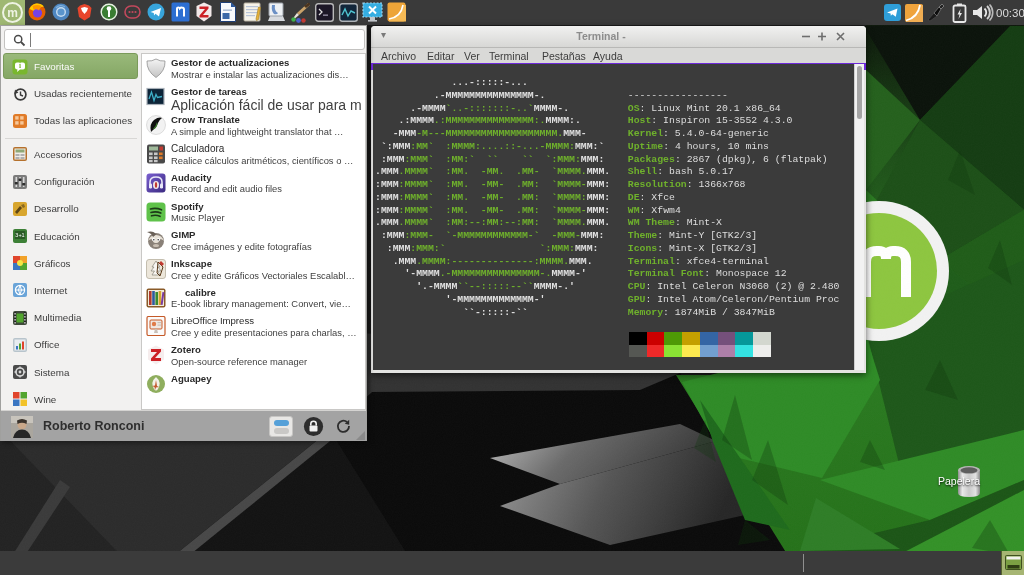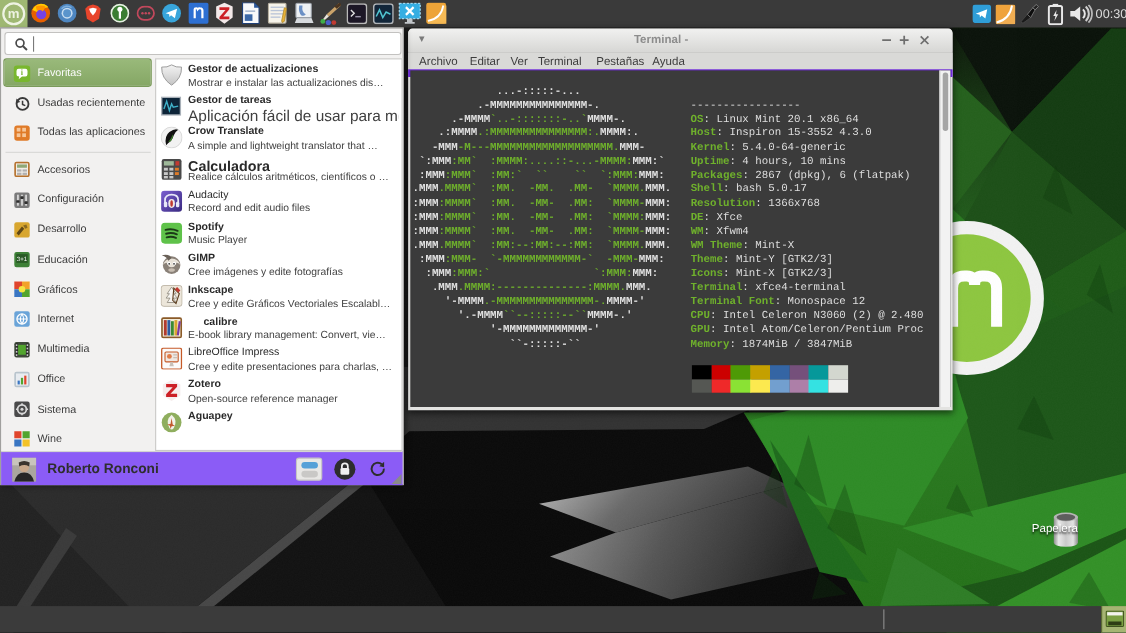--- a/index.html
+++ b/index.html
@@ -13,21 +13,21 @@
 #tbody{position:absolute;left:2px;top:38px;width:491px;height:306px;background:#3b3b3b}
 #tpre{position:absolute;left:2px;top:13px;font-family:"Liberation Mono",monospace;font-size:9.8px;line-height:12.75px;font-weight:bold}
 #tpre .w{color:#e2e2e2}
 #tpre .g{color:#6fb12c}
 #tpre .v{color:#dedede;font-weight:normal}
 #tscroll{position:absolute;right:0;top:0;width:9px;height:306px;background:#f2f2f2;border-left:1px solid #cfcfcf}
 #tthumb{position:absolute;left:1.5px;top:2px;width:5.5px;height:53px;background:#a5a5a5;border-radius:3px}
 #menu{position:absolute;left:0;top:25px;width:367px;height:416px;background:#f2f1f0;border:1px solid #a0a09e;box-sizing:border-box;box-shadow:2px 2px 5px rgba(0,0,0,0.4)}
 #msearch{position:absolute;left:3px;top:3px;width:359px;height:19px;background:#fff;border:1px solid #c3c2c0;border-radius:3px}
 #mlist{position:absolute;left:140px;top:27px;width:225px;height:357px;background:#ffffff;border:1px solid #c9c8c6;box-sizing:border-box}
-#muser{position:absolute;left:0;top:384px;width:365px;height:30px;border-top:1px solid #d4d3d1;background:#8b5cf6}
+#muser{position:absolute;left:0;top:384px;width:365px;height:30px;border-top:1px solid #d4d3d1;background:#a3a3a3}
 </style></head>
 <body>
 <svg id="wall" width="1024" height="575" viewBox="0 0 1024 575">
 <defs>
 <linearGradient id="gface" x1="0" y1="0" x2="1" y2="0.25">
  <stop offset="0" stop-color="#c2c2c2"></stop>
         <stop offset="0.45" stop-color="#6a6a6a"></stop>
         <stop offset="1" stop-color="#383838"></stop>
 </linearGradient>
 <linearGradient id="gface2" x1="0" y1="0" x2="1" y2="0.2">
@@ -439,37 +439,37 @@
       <rect x="13.5" y="2.5" width="3.5" height="4" fill="#c23a32"></rect>
       <rect x="3" y="8.5" width="3.6" height="2.6" fill="#c8c8c8"></rect>
       <rect x="8" y="8.5" width="3.6" height="2.6" fill="#c8c8c8"></rect>
       <rect x="13" y="8.5" width="3.6" height="2.6" fill="#e07b28"></rect>
       <rect x="3" y="12.5" width="3.6" height="2.6" fill="#c8c8c8"></rect>
       <rect x="8" y="12.5" width="3.6" height="2.6" fill="#c8c8c8"></rect>
       <rect x="13" y="12.5" width="3.6" height="2.6" fill="#e07b28"></rect>
       <rect x="3" y="16" width="3.6" height="2.2" fill="#c8c8c8"></rect>
       <rect x="8" y="16" width="3.6" height="2.2" fill="#c8c8c8"></rect>
     </svg>
-    <div style="position:absolute;left:170px;top:117.1px;font-size:13px;font-weight:bold;color:#2a2a2a">Calculadora</div>
+    <div style="position:absolute;left:170px;top:117.1px;font-size:10px;font-weight:normal;color:#2a2a2a">Calculadora</div>
     <div style="position:absolute;left:170px;top:128.7px;font-size:9.4px;color:#3f3f3f;white-space:nowrap;width:191px;overflow:hidden">Realice cálculos aritméticos, científicos o …</div>
     <svg style="position:absolute;left:145px;top:146.8px" width="20" height="20" viewBox="0 0 20 20">
       <defs>
         <linearGradient id="ag" x1="0" y1="0" x2="1" y2="1">
           <stop offset="0" stop-color="#7a5fd0"></stop>
           <stop offset="1" stop-color="#3a2a80"></stop>
         </linearGradient>
       </defs>
       <rect x="0.5" y="0.5" width="19" height="19" rx="3" fill="url(#ag)"></rect>
       <path d="M4,12 L4,9 Q4,4 10,4 Q16,4 16,9 L16,12" fill="none" stroke="#e8e8f8" stroke-width="1.6"></path>
       <rect x="3" y="10.5" width="3" height="5" rx="1.2" fill="#e8e8f8"></rect>
       <rect x="14" y="10.5" width="3" height="5" rx="1.2" fill="#e8e8f8"></rect>
       <ellipse cx="10" cy="12" rx="3" ry="4" fill="#f0e8e8"></ellipse>
       <ellipse cx="10" cy="12" rx="1.2" ry="3" fill="#c23a32"></ellipse>
     </svg>
-    <div style="position:absolute;left:170px;top:145.8px;font-size:9.6px;font-weight:normal;color:#2a2a2a">Audacity</div>
+    <div style="position:absolute;left:170px;top:145.8px;font-size:9.6px;font-weight:bold;color:#2a2a2a">Audacity</div>
     <div style="position:absolute;left:170px;top:157.4px;font-size:9.4px;color:#3f3f3f;white-space:nowrap;width:191px;overflow:hidden">Record and edit audio files</div>
     <svg style="position:absolute;left:145px;top:175.5px" width="20" height="20" viewBox="0 0 20 20">
       <rect x="0.5" y="0.5" width="19" height="19" rx="3.5" fill="#5fc24a"></rect>
       <path d="M4.5,7 Q10,5.5 15.5,7.8 M5,10.5 Q10,9 14.8,11 M5.5,13.8 Q10,12.5 14,14.3" fill="none" stroke="#1c3a18" stroke-width="1.7" stroke-linecap="round"></path>
     </svg>
     <div style="position:absolute;left:170px;top:174.5px;font-size:9.6px;font-weight:bold;color:#2a2a2a">Spotify</div>
     <div style="position:absolute;left:170px;top:186.1px;font-size:9.4px;color:#3f3f3f;white-space:nowrap;width:191px;overflow:hidden">Music Player</div>
     <svg style="position:absolute;left:145px;top:204.2px" width="20" height="20" viewBox="0 0 20 20">
       <circle cx="10" cy="11" r="8" fill="#8a8178"></circle>
       <path d="M2,11 Q4,5 10,5 Q16,5 18,11 Q16,8.5 13,9 Q14,13 10,13 Q6,13 7,9 Q4,8.5 2,11 Z" fill="#e8e2d8"></path>

